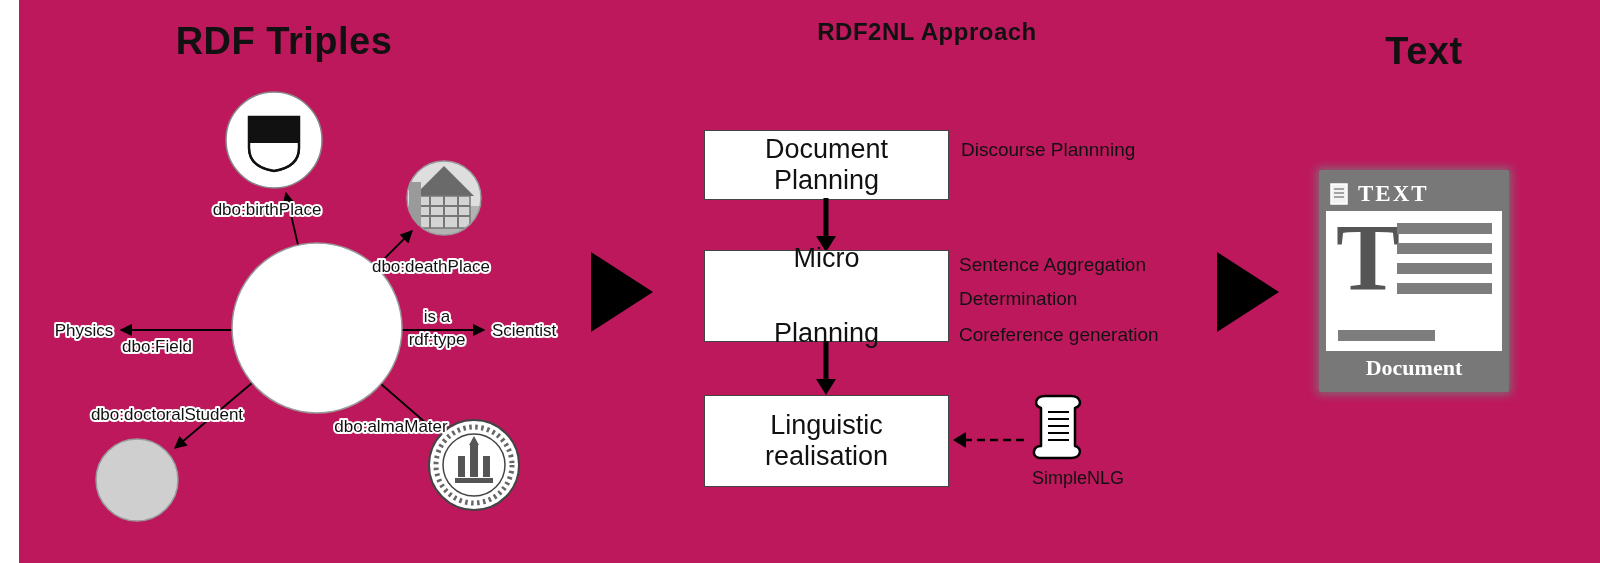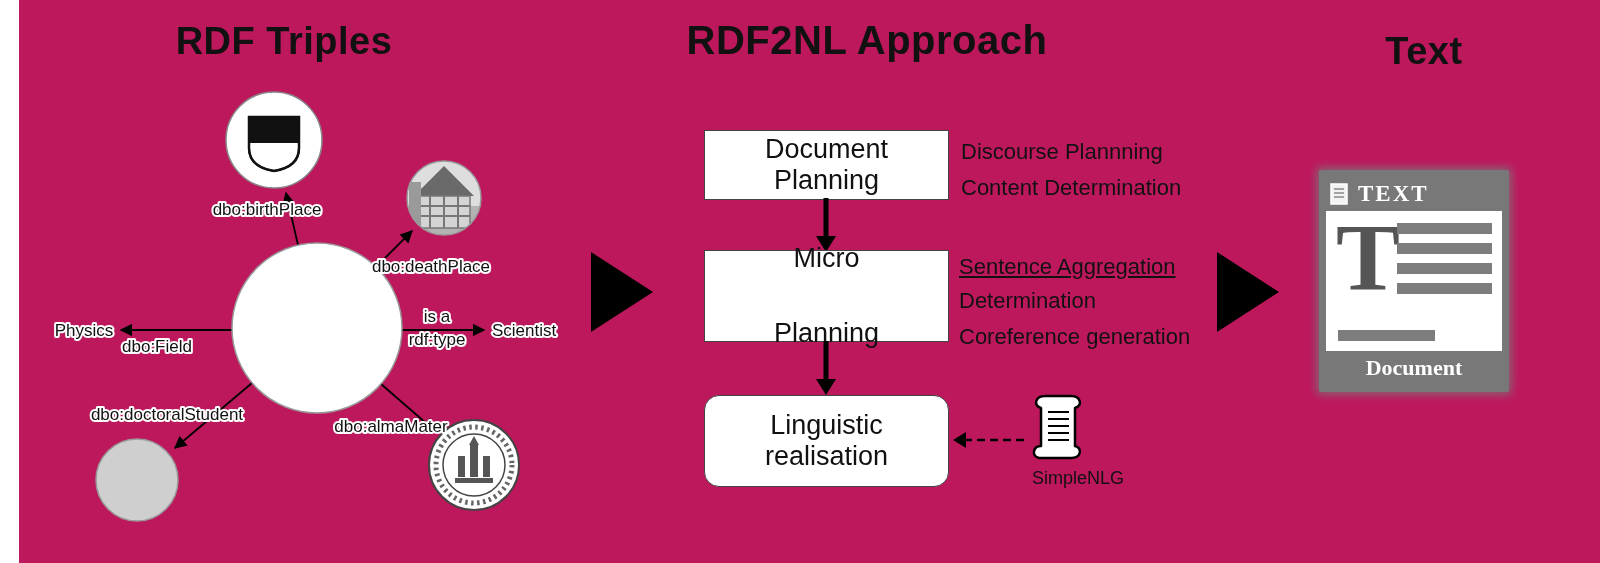--- a/index.html
+++ b/index.html
@@ -7,21 +7,21 @@
     position:relative;width:1600px;height:563px;background:#be185d;overflow:hidden;
     font-family:"Liberation Sans",sans-serif;color:#111;margin-left:19px;
   }
   .abs{position:absolute;}
   .title{font-weight:bold;text-align:center;letter-spacing:.5px;}
   .flow-box{
     position:absolute;background:#fff;border:1.5px solid #444;
     display:flex;flex-direction:column;align-items:center;justify-content:center;
     font-size:27px;line-height:31px;text-align:center;
   }
-  .annot{position:absolute;font-size:22px;white-space:nowrap;}
+  .annot{position:absolute;font-size:19px;white-space:nowrap;}
   .tri{position:absolute;width:0;height:0;border-top:40px solid transparent;
        border-bottom:40px solid transparent;border-left:62px solid #000;}
   
   .gl{font-family:"Liberation Sans",sans-serif;font-size:17px;fill:#111;
       stroke:#fff;stroke-width:4px;paint-order:stroke fill;stroke-linejoin:round;}
   
   .doc{
     position:absolute;left:1300px;top:170px;width:190px;height:222px;
     background:#787878;padding:7px;box-sizing:border-box;border-radius:2px;
     box-shadow:0 0 9px 3px rgba(120,120,120,.75);
@@ -38,21 +38,21 @@
   .doc-bar-bottom{position:absolute;left:12px;bottom:10px;width:55%;height:11px;background:#7d7d7d;}
   .doc-foot{height:34px;display:flex;align-items:center;justify-content:center;
             color:#fff;font-family:"Liberation Serif",serif;font-weight:bold;font-size:22px;}
 </style>
 </head>
 <body>
 
 <div id="canvas">
 
   <div class="title abs" style="left:40px;top:20px;width:450px;font-size:38px;">RDF Triples</div>
-  <div class="title abs" style="left:608px;top:18px;width:480px;font-size:40px;">RDF2NL Approach</div>
+  <div class="title abs" style="left:668px;top:18px;width:480px;font-size:24px;">RDF2NL Approach</div>
   <div class="title abs" style="left:1300px;top:30px;width:210px;font-size:38px;">Text</div>
 
   <svg class="abs" style="left:10px;top:56px;" width="560" height="505" viewBox="0 0 560 505">
     <defs>
       <marker id="arrow" viewBox="0 0 10 10" refX="9" refY="5" markerWidth="7" markerHeight="7" orient="auto">
         <path d="M0,0 L10,5 L0,10 Z" fill="#000"></path>
       </marker>
       <clipPath id="einClip">
           <circle cx="288" cy="272" r="84"></circle>
         </clipPath>
@@ -144,41 +144,40 @@
   </svg>
 
   <div class="tri" style="left:572px;top:252px;"></div>
   <div class="tri" style="left:1198px;top:252px;"></div>
 
   <div class="flow-box" style="left:685px;top:130px;width:243px;height:68px;">
     <span>Document</span>
     <span>Planning</span>
   </div>
   <div class="annot" style="left:942px;top:139px;">Discourse Plannning</div>
-  <div class="annot" style="left:942px;top:175px;">Content Determination</div>
 
   <svg class="abs" style="left:795px;top:198px;" width="24" height="54" viewBox="0 0 24 54">
     <line x1="12" y1="0" x2="12" y2="40" stroke="#000" stroke-width="5"></line>
     <polygon points="2,38 22,38 12,54" fill="#000"></polygon>
   </svg>
 
   <div class="flow-box" style="left:685px;top:250px;width:243px;height:90px;gap:44px;">
     <span>Micro</span>
     <span>Planning</span>
   </div>
-  <div class="annot" style="left:940px;top:254px;text-decoration:underline;">Sentence Aggregation</div>
+  <div class="annot" style="left:940px;top:254px;">Sentence Aggregation</div>
   <div class="annot" style="left:940px;top:288px;">Determination</div>
   <div class="annot" style="left:940px;top:324px;">Coreference generation</div>
 
   <svg class="abs" style="left:795px;top:341px;" width="24" height="54" viewBox="0 0 24 54">
     <line x1="12" y1="0" x2="12" y2="40" stroke="#000" stroke-width="5"></line>
     <polygon points="2,38 22,38 12,54" fill="#000"></polygon>
   </svg>
 
-  <div class="flow-box" style="left:685px;top:395px;width:243px;height:90px;border-radius:15px;">
+  <div class="flow-box" style="left:685px;top:395px;width:243px;height:90px;">
     <span>Linguistic</span>
     <span>realisation</span>
   </div>
 
   <svg class="abs" style="left:933px;top:429px;" width="74" height="22" viewBox="0 0 74 22">
     <line x1="72" y1="11" x2="14" y2="11" stroke="#000" stroke-width="2.5" stroke-dasharray="8,5"></line>
     <polygon points="14,3 14,19 1,11" fill="#000"></polygon>
   </svg>
 
   <svg class="abs" style="left:1008px;top:390px;" width="62" height="76" viewBox="0 0 62 76">

